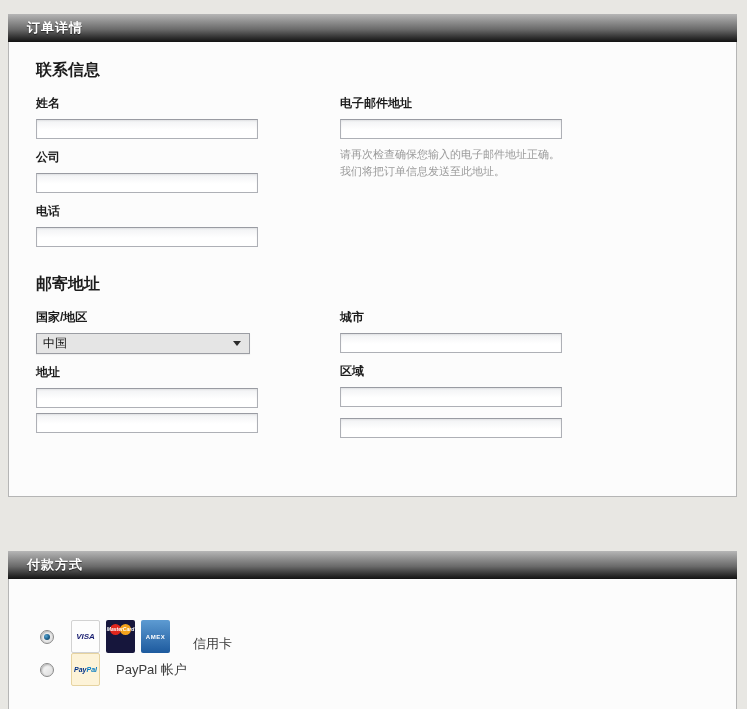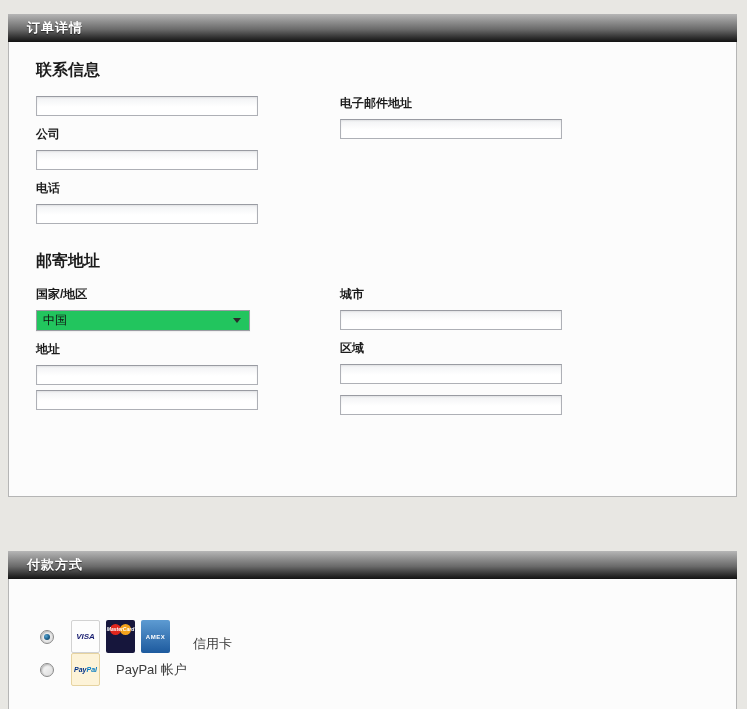--- a/index.html
+++ b/index.html
@@ -78,21 +78,21 @@
     font-size: 11px;
     color: #9a9a9a;
     line-height: 1.55;
     margin-top: 7px;
   }
   .select-box {
     box-sizing: border-box;
     width: 214px;
     height: 21px;
     border: 1px solid #9b9da3;
-    background: #22c55e;
+    background: #e5e5e5;
     display: flex;
     align-items: center;
     justify-content: space-between;
     padding: 0 8px 0 6px;
     font-size: 12px;
     color: #111111;
     cursor: default;
     box-shadow: 0 1px 1px rgba(0,0,0,0.05);
   }
   .select-arrow {
@@ -187,35 +187,37 @@
     <div class="panel-header">
       <span>订单详情</span>
     </div>
     <div class="panel-body order-body">
 
       <div>
         <h2 class="section-heading">联系信息</h2>
         <div class="columns">
           <div class="col-left">
             <div class="field">
+              <div class="field-label">姓名</div>
               <input type="text" class="text-input" style="">
             </div>
             <div class="field">
               <div class="field-label">公司</div>
               <input type="text" class="text-input" style="">
             </div>
             <div class="field">
               <div class="field-label">电话</div>
               <input type="text" class="text-input" style="">
             </div>
           </div>
           <div class="col-right">
             <div class="field">
               <div class="field-label">电子邮件地址</div>
               <input type="text" class="text-input" style="">
+              <div class="help-text">请再次检查确保您输入的电子邮件地址正确。我们将把订单信息发送至此地址。</div>
             </div>
           </div>
         </div>
       </div>
 
       <div class="section-address">
         <h2 class="section-heading">邮寄地址</h2>
         <div class="columns">
           <div class="col-left">
             <div class="field">

